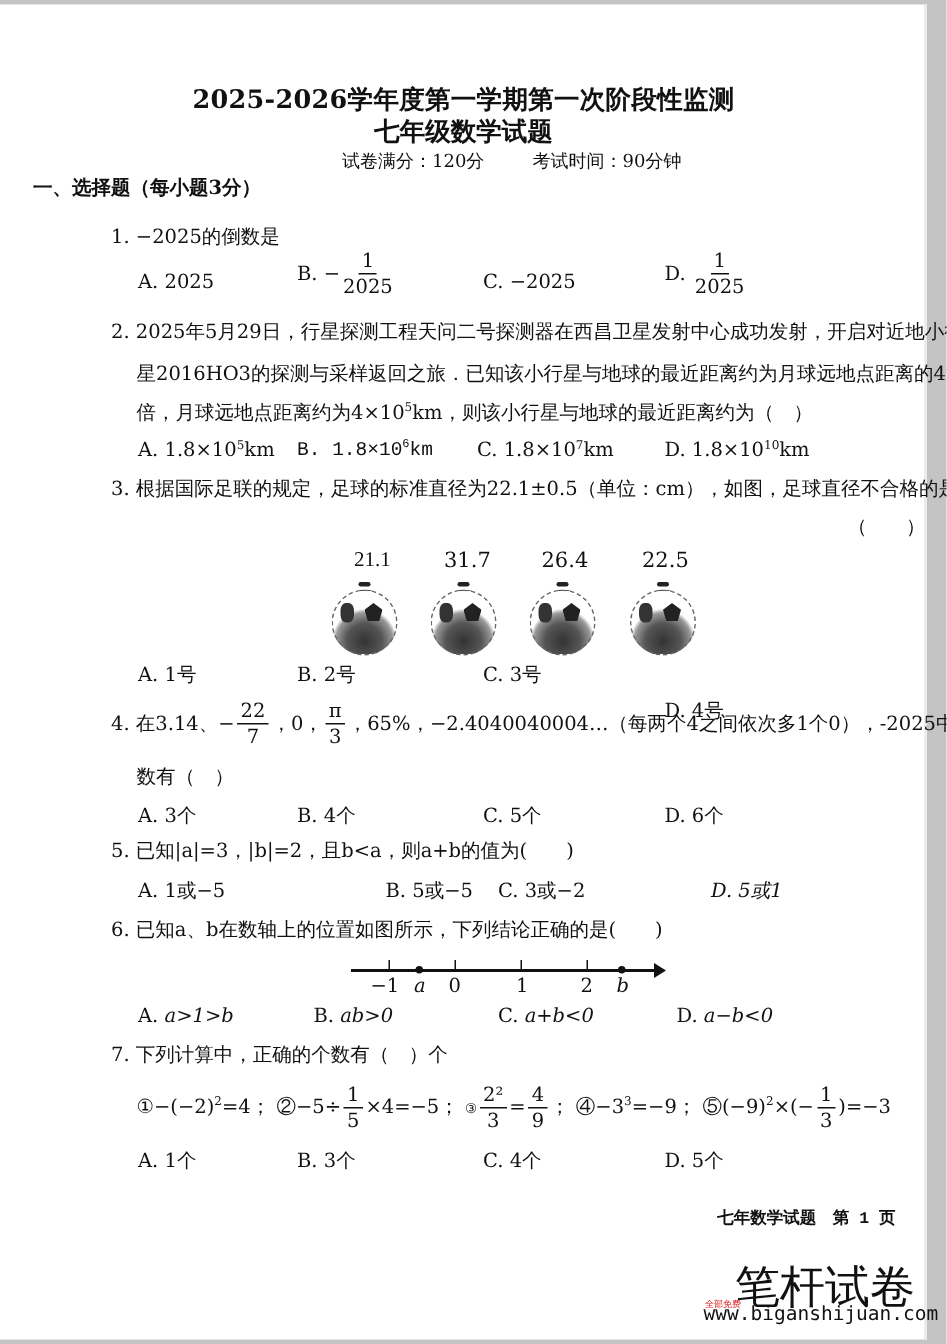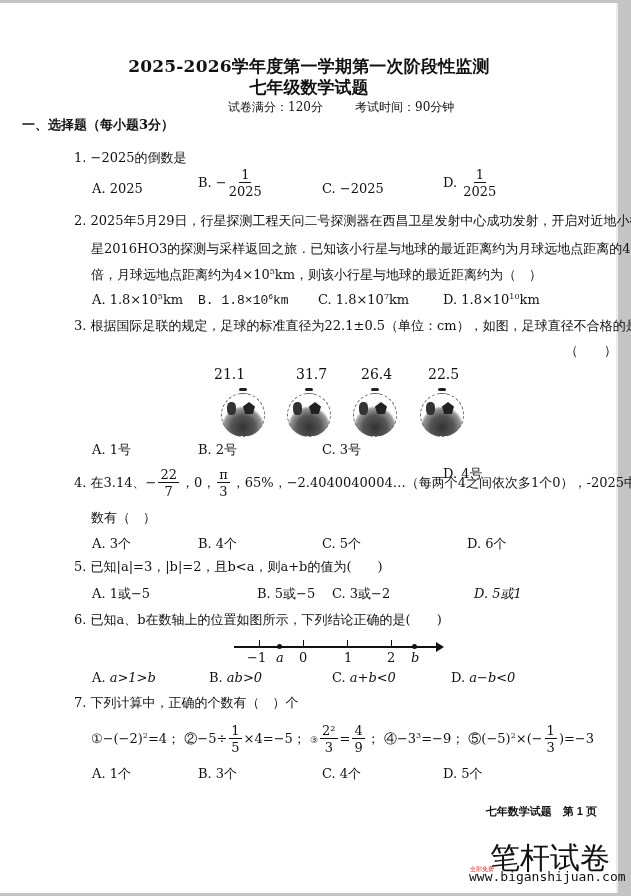--- a/index.html
+++ b/index.html
@@ -24,21 +24,21 @@
         border:1px dashed #666;}
   .ball .p1{position:absolute;left:5px;top:8px;width:9px;height:13px;background:#333;border-radius:40%;}
   .ball .p2{position:absolute;left:21px;top:8px;width:12px;height:12px;background:#222;clip-path:polygon(50% 0,100% 38%,82% 100%,18% 100%,0 38%);}
   .ball .p3{position:absolute;left:17px;top:-6px;width:8px;height:3px;background:#222;border-radius:2px;}
   .ballnum{font-size:14px;}
   .numline{position:absolute;left:234px;top:646px;width:206px;height:1.5px;background:#111;}
   .arrowhead{position:absolute;left:436px;top:642px;width:0;height:0;border-left:8px solid #111;border-top:5px solid transparent;border-bottom:5px solid transparent;}
   .tick{position:absolute;top:640px;width:1px;height:7px;background:#111;}
   .dot{position:absolute;top:644px;width:5px;height:5px;border-radius:50%;background:#111;}
   .nlabel{position:absolute;top:650px;font-size:13px;}
-  .footer{left:0;width:597px;text-align:right;top:804px;font-size:11px;font-weight:bold;font-family:Liberation Sans, sans-serif;}
+  .footer{left:0;width:597px;text-align:right;top:804px;font-size:11px;font-weight:bold;font-family:Liberation Mono, monospace;}
   .wm-title{top:838px;left:490px;font-size:30px;font-family:"DejaVu Sans","Liberation Sans",sans-serif;color:#111;}
   .wm-free{top:865px;left:470px;font-size:6px;color:#d22;font-family:"DejaVu Sans","Liberation Sans",sans-serif;}
   .wm-url{top:869px;left:469px;font-size:13px;font-family:"DejaVu Sans Mono","Liberation Mono",monospace;}
 </style>
 </head>
 <body>
 
 <div class="page"></div>
 <div class="page-edge"></div>
 
@@ -93,21 +93,21 @@
 <div class="abs opt" style="left:443px;top:292px;">
   <span>D.</span> <span>1.8×10</span><sup>10</sup><span>km</span>
 </div>
 
 <div class="abs q" style="left:74px;top:317px;">
   <span>3.</span>
   <span>根据国际足联的规定，足球的标准直径为22.1±0.5（单位：cm），如图，足球直径不合格的是</span>
 </div>
 <div class="abs q" style="left:565px;top:342px;">（　　）</div>
 
-<div class="abs ballnum" style="left:214px;top:366px;">21.1</div>
+<div class="abs ballnum" style="left:236px;top:366px;font-family:Liberation Serif, serif;">21.1</div>
 <div class="abs ballnum" style="left:296px;top:366px;">31.7</div>
 <div class="abs ballnum" style="left:361px;top:366px;">26.4</div>
 <div class="abs ballnum" style="left:428px;top:366px;">22.5</div>
 
 <div class="ball" style="left:221px;top:393px;">
     <div class="p1"></div>
     <div class="p2"></div>
     <div class="p3"></div>
   </div>
 <div class="ball" style="left:287px;top:393px;">
@@ -138,21 +138,21 @@
       <span class="den">7</span>
     </span><span>，0，</span><span class="frac">
       <span class="num">π</span>
       <span class="den">3</span>
     </span><span>，65%，−2.4040040004…（每两个4之间依次多1个0），-2025中，有理</span>
 </div>
 <div class="abs q" style="left:91px;top:509px;">数有（　）</div>
 <div class="abs opt" style="left:92px;top:535px;"><span>A.</span> <span>3个</span></div>
 <div class="abs opt" style="left:198px;top:535px;"><span>B.</span> <span>4个</span></div>
 <div class="abs opt" style="left:322px;top:535px;"><span>C.</span> <span>5个</span></div>
-<div class="abs opt" style="left:467px;top:535px;"><span>D.</span> <span>6个</span></div>
+<div class="abs opt" style="left:443px;top:535px;"><span>D.</span> <span>6个</span></div>
 
 <div class="abs q it-mix" style="left:74px;top:558px;">
   <span>5.</span>
   <span>已知|a|=3，|b|=2，且b&lt;a，则a+b的值为(　　)</span>
 </div>
 <div class="abs opt" style="left:92px;top:585px;"><span>A.</span> <span>1或−5</span></div>
 <div class="abs opt" style="left:209px;top:585px;margin-left:48px;"><span>B.</span> <span>5或−5</span></div>
 <div class="abs opt" style="left:332px;top:585px;"><span>C.</span> <span>3或−2</span></div>
 <div class="abs opt" style="left:474px;top:585px;font-style:italic;"><span>D.</span> <span>5或1</span></div>
 
@@ -191,21 +191,21 @@
         <span class="den">5</span>
       </span><span>×4=−5；</span></span>
   <span><span style="font-size:9px;">③</span><span class="frac">
         <span class="num">2²</span>
         <span class="den">3</span>
       </span><span>=</span><span class="frac">
         <span class="num">4</span>
         <span class="den">9</span>
       </span><span>；</span></span>
   <span><span>④−3</span><sup>3</sup><span>=−9；</span></span>
-  <span><span>⑤(−5)</span><sup>2</sup><span>×(−</span><span class="frac">
+  <span><span>⑤(−9)</span><sup>2</sup><span>×(−</span><span class="frac">
         <span class="num">1</span>
         <span class="den">3</span>
       </span><span>)=−3</span></span>
 </div>
 <div class="abs opt" style="left:92px;top:765px;"><span>A.</span> <span>1个</span></div>
 <div class="abs opt" style="left:198px;top:765px;"><span>B.</span> <span>3个</span></div>
 <div class="abs opt" style="left:322px;top:765px;text-align:right;"><span>C.</span> <span>4个</span></div>
 <div class="abs opt" style="left:443px;top:765px;"><span>D.</span> <span>5个</span></div>
 
 <div class="abs footer">七年数学试题　第 1 页</div>

